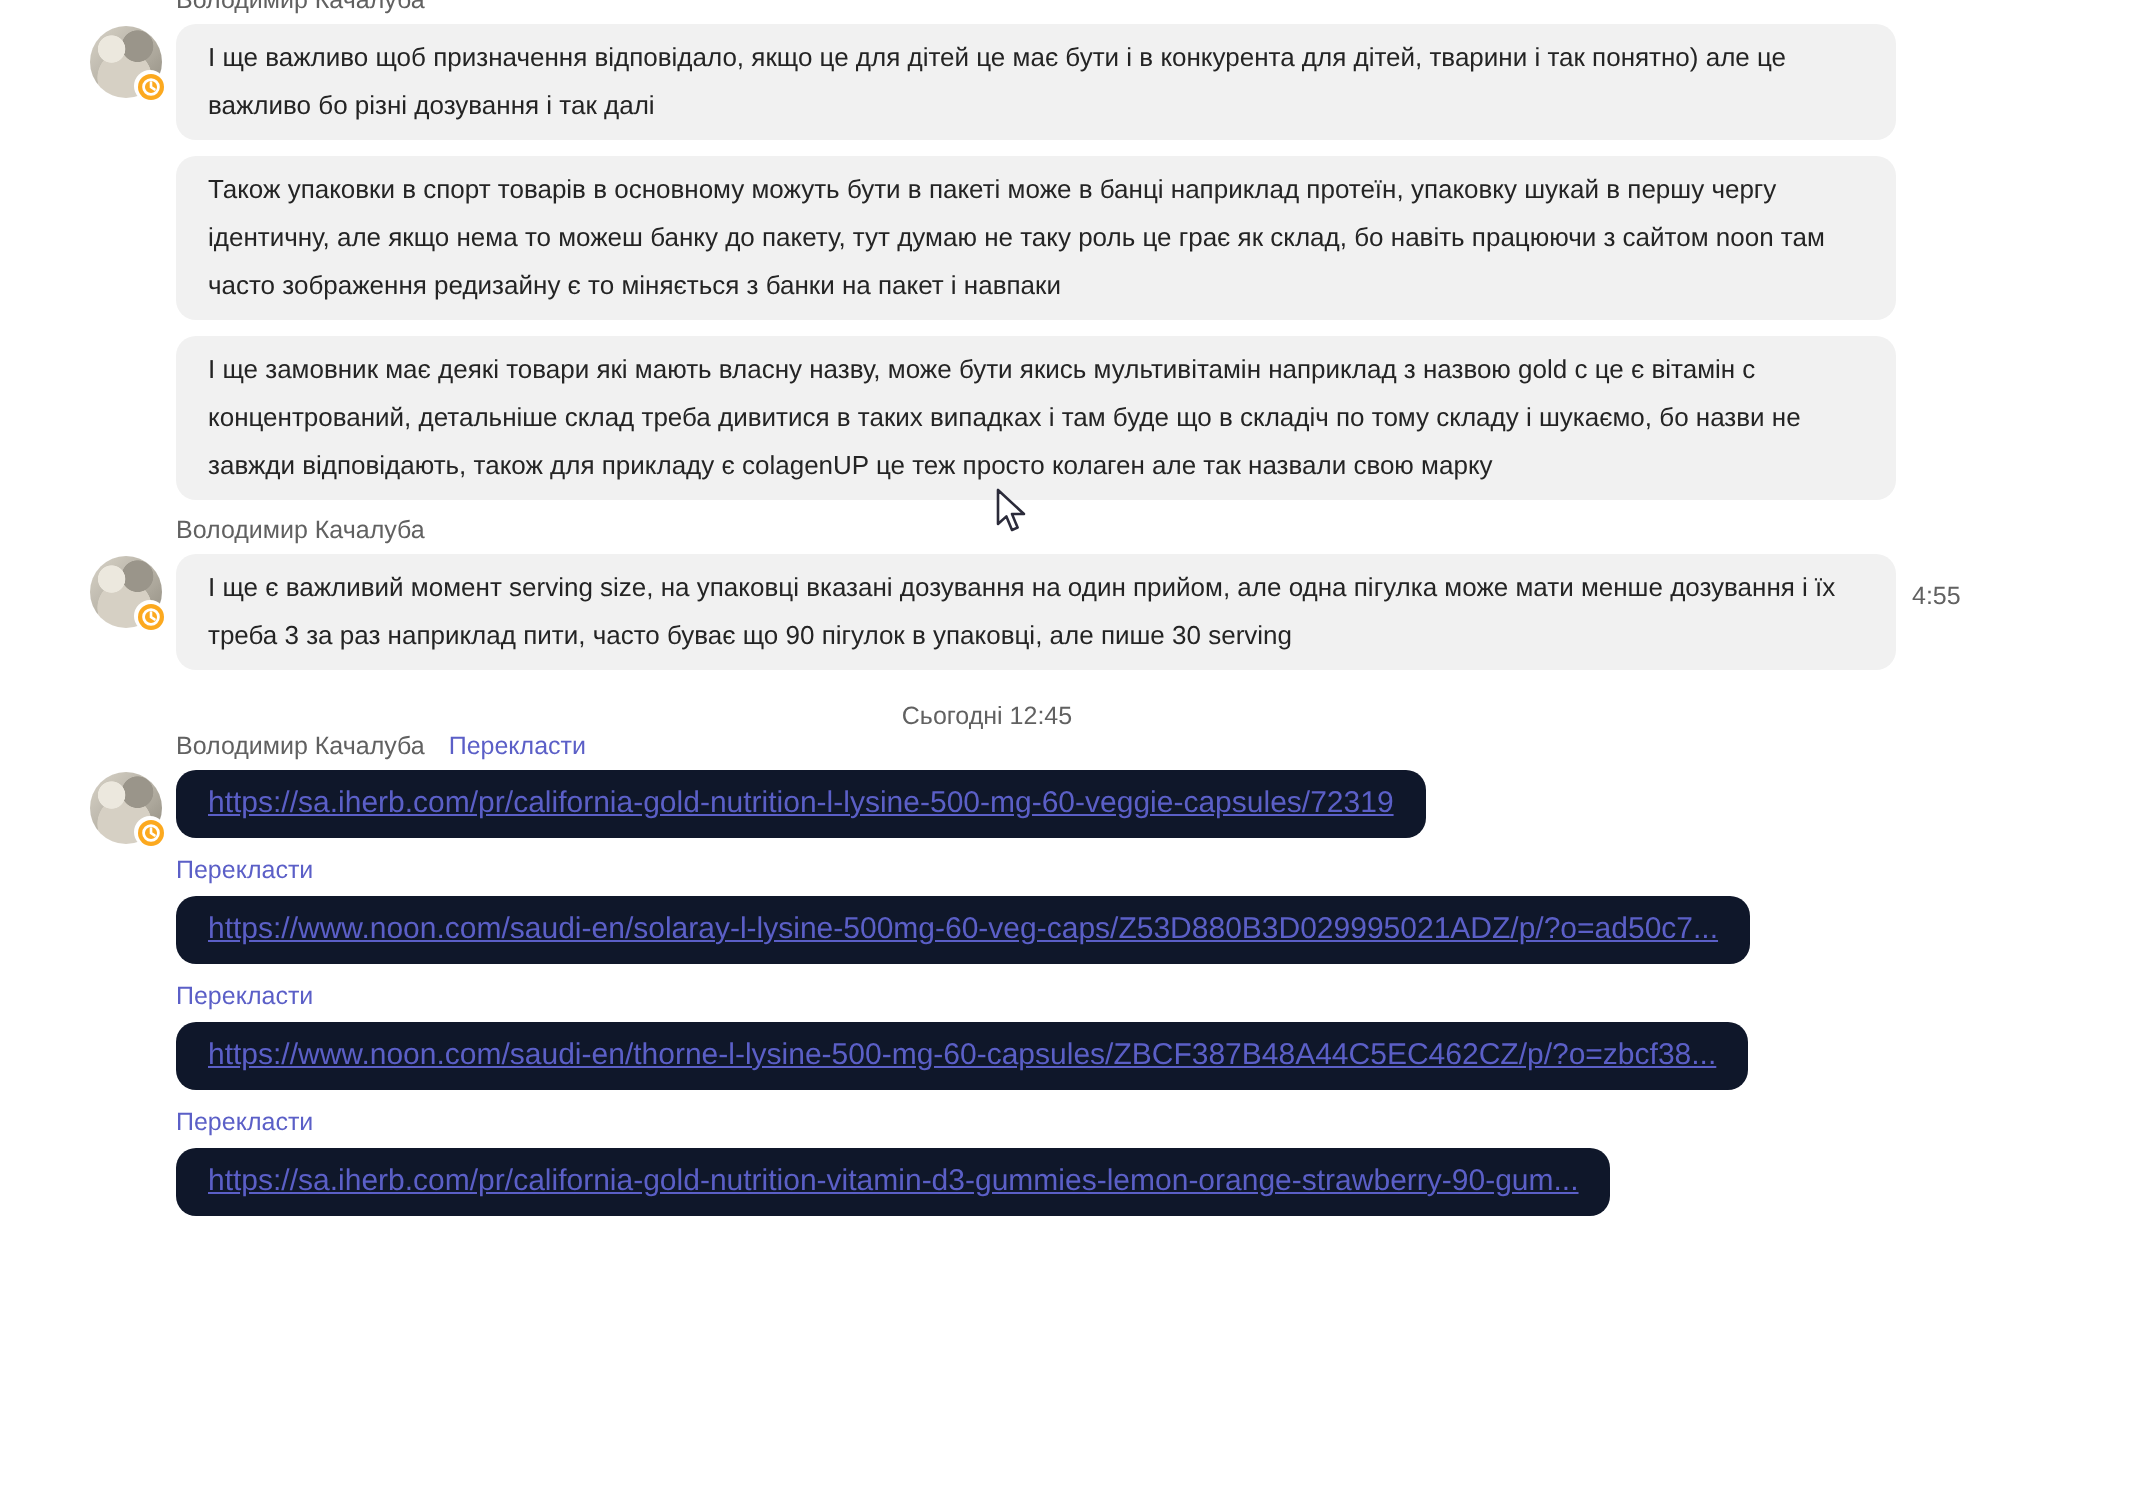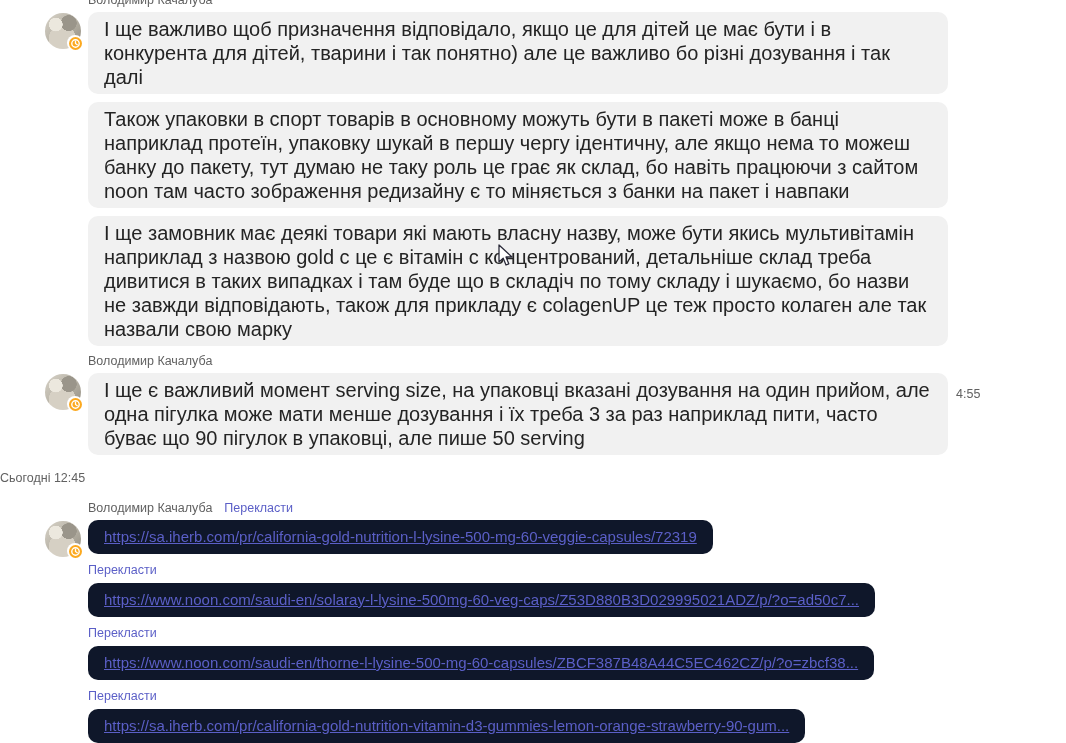--- a/index.html
+++ b/index.html
@@ -55,43 +55,42 @@
     display:flex; align-items:center; justify-content:center;
   }
   .presence svg { width:13px; height:13px; display:block; }
 
   .msgs { margin-left:88px; position:relative; }
 
   .bubble {
     background:#f1f1f1;
     border-radius:10px;
     padding:5px 16px;
-    font-size:20px;
+    font-size:13px;
     line-height:24px;
     color:#242424;
     max-width:860px;
     width:fit-content;
     margin-bottom:8px;
   }
 
   .timestamp {
     position:absolute;
     left:868px;
     top:14px;
     font-size:12.5px;
     color:#616161;
     white-space:nowrap;
   }
 
   .divider {
-    text-align:left;
+    text-align:center;
     font-size:12.5px;
     color:#616161;
     margin-top:16px;
-    margin-bottom:15px;
     height:15px;
     line-height:15px;
   }
 
   .link-bubble {
     background:#0f172a;
     border-radius:10px;
     padding:7px 16px;
     font-size:15px;
     line-height:20px;
@@ -168,21 +167,21 @@
           <svg viewBox="0 0 14 14">
             <circle cx="7" cy="7" r="7" fill="#fca91f"></circle>
             <circle cx="7" cy="7" r="4" fill="none" stroke="#ffffff" stroke-width="1.5"></circle>
             <path d="M7 4.6 L7 7 L8.9 8.3" fill="none" stroke="#ffffff" stroke-width="1.4" stroke-linecap="round"></path>
           </svg>
         </span>
       </div>
       <div class="msgs">
         <span class="timestamp">4:55</span>
         <div class="bubble">
-          <span>І ще є важливий момент serving size, на упаковці вказані дозування на один прийом, але одна пігулка може мати менше дозування і їх треба 3 за раз наприклад пити, часто буває що 90 пігулок в упаковці, але пише 50 serving</span>
+          <span>І ще є важливий момент serving size, на упаковці вказані дозування на один прийом, але одна пігулка може мати менше дозування і їх треба 3 за раз наприклад пити, часто буває що 90 пігулок в упаковці, але пише 30 serving</span>
         </div>
       </div>
     </div>
   </div>
 
   <div class="divider">Сьогодні 12:45</div>
 
   <div class="group group-3">
     <div class="name-row">
       <span>Володимир Качалуба</span><span class="translate">Перекласти</span>

